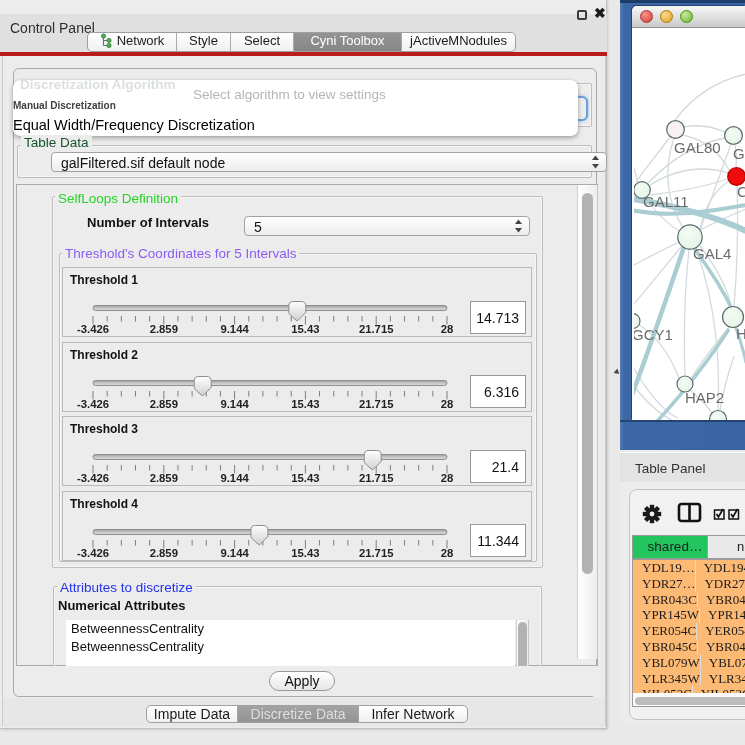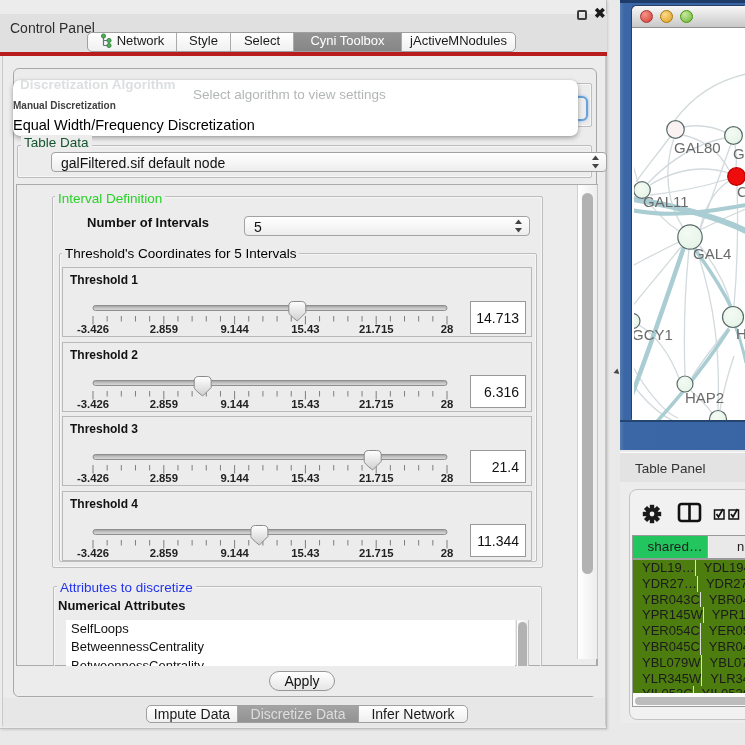--- a/index.html
+++ b/index.html
@@ -31,21 +31,21 @@
 #apply { position:absolute; left:269px; top:671px; width:66px; height:20px; border:1px solid #979797; border-radius:10px; background:linear-gradient(#ffffff,#e6e6e6); font-size:14px; text-align:center; padding-top:1px; color:#111; }
 .vsb-track { position:absolute; background:linear-gradient(90deg,#ffffff,#ededed); border-left:1px solid #d0d0d0; border-right:1px solid #c6c6c6; }
 .vsb-thumb { position:absolute; background:#b2b2b2; border-radius:7px; }
 #rightblue { position:absolute; left:620px; top:0; width:125px; height:450px; background:linear-gradient(90deg,#547cb1 0px,#3c67a7 4px,#3a65a5 100%); }
 #netwin { position:absolute; left:632px; top:6px; width:113px; height:414px; background:#fff; border-radius:5px 0 0 0; box-shadow:-1px -1px 0 rgba(0,0,0,0.35); }
 #nettitle { position:absolute; left:632px; top:6px; width:113px; height:22px; background:linear-gradient(#f7f7f7,#c9c9c9); border-bottom:1px solid #8f8f8f; border-radius:5px 0 0 0; }
 .tl { position:absolute; top:9.5px; width:13px; height:13px; border-radius:50%; }
 #tablepanelwin { position:absolute; left:620px; top:452px; width:125px; height:271px; background:#ececec; }
 #tptitle { position:absolute; left:620px; top:452px; width:125px; height:30px; background:#e3e3e3; border-top:1px solid #fbfbfb; }
 #toolpanel { position:absolute; left:629px; top:489px; width:130px; height:231px; background:#f1f1f1; border:1px solid #c3c3c3; border-radius:8px; }
-#tbl { position:absolute; left:632px; top:535px; width:113px; height:172px; background:#4d7c0f; border:1px solid #9a9a9a; border-right:none; overflow:hidden; }
+#tbl { position:absolute; left:632px; top:535px; width:113px; height:172px; background:#fdba74; border:1px solid #9a9a9a; border-right:none; overflow:hidden;font-family:Liberation Serif, serif; }
 #thead { position:absolute; left:632px; top:535px; width:113px; height:24px; border:1px solid #9a9a9a; border-right:none; }
 .trow { display:flex; height:15.8px; line-height:15.8px; font-size:13px; color:#1c1c1c; }
 .tc1 { width:75.5px; padding-left:9px; border-right:1px solid #dcdcdc; }
 .tc2 { padding-left:8px; white-space:nowrap; }
 #hsb { position:absolute; left:633px; top:693px; width:112px; height:13px; background:#fbfbfb; }
 #hsb .th { position:absolute; left:2px; top:4px; width:130px; height:8px; border-radius:4px; background:#bcbcbc; }
 </style></head>
 <body>
 
 <div id="leftwin"></div>
@@ -92,32 +92,32 @@
 <path d="M 4.5,0.5 L 8,5 L 1,5 Z" fill="#444"></path>
 <path d="M 4.5,13.5 L 8,9 L 1,9 Z" fill="#444"></path>
 </svg></span>
   </div>
 
 <div class="abs" style="left:16px; top:184px; width:582px; height:482px; border:1px solid #ababab;"></div>
 <div class="vsb-track" style="left:577px; top:185px; width:21px; height:474px;"></div>
 <div class="vsb-thumb" style="left:582px; top:193px; width:11px; height:381px;"></div>
 
 <div class="grp" style="left:52px; top:196px; width:491px; height:372px;"></div>
-<div class="grplab" style="left:55px; top:191px; color:#28d228;">Interval Definition</div>
+<div class="grplab" style="left:55px; top:191px; color:#28d228;">SelfLoops Definition</div>
 <div class="abs" style="left:87px; top:215px; font-size:13px; font-weight:bold; color:#111;">Number of Intervals</div>
 <div class="combo" style="left:220px; top:216px; width:286px; height:20px;">
     <span class="txt">5</span>
     <span class="stp"><svg width="9" height="14" viewBox="0 0 9 14">
 <path d="M 4.5,0.5 L 8,5 L 1,5 Z" fill="#444"></path>
 <path d="M 4.5,13.5 L 8,9 L 1,9 Z" fill="#444"></path>
 </svg></span>
   </div>
 
 <div class="grp" style="left:59px; top:253px; width:478px; height:309px;"></div>
-<div class="grplab" style="left:62px; top:246px; color:#000000;">Threshold's Coordinates for 5 Intervals</div>
+<div class="grplab" style="left:62px; top:246px; color:#8b5cf6;">Threshold's Coordinates for 5 Intervals</div>
 
 <div class="abs" style="left:0; top:267px; width:608px;">
 <svg width="0" height="0">
       <defs>
 <linearGradient id="trackg" x1="0" y1="0" x2="0" y2="1">
 <stop offset="0" stop-color="#9a9a9a"></stop>
           <stop offset="0.5" stop-color="#c6c6c6"></stop>
           <stop offset="1" stop-color="#dadada"></stop>
 </linearGradient>
 <linearGradient id="thg" x1="0" y1="0" x2="0" y2="1">
@@ -286,21 +286,20 @@
 <path d="M 187.9,38.0 Q 187.9,33.5 192.4,33.5 L 200.4,33.5 Q 204.9,33.5 204.9,38.0 L 204.9,44.5 Q 196.4,53.0 196.4,53.0 Q 187.9,46.5 187.9,44.5 Z" fill="url(#thg)" stroke="#8a8a8a" stroke-width="1"></path>
 </svg>
 <div class="vbox">11.344</div>
 </div>
 </div>
 
 <div class="grp" style="left:53px; top:586px; width:489px; height:95px;"></div>
 <div class="grplab" style="left:57px; top:580px; color:#2233ee;">Attributes to discretize</div>
 <div class="abs" style="left:58px; top:598px; font-size:13px; font-weight:bold; color:#111;">Numerical Attributes</div>
 <div id="list">
-    <div>SelfLoops</div>
     <div>BetweennessCentrality</div>
     <div>BetweennessCentrality</div>
   </div>
 <div class="vsb-track" style="left:516px; top:620px; width:13px; height:46px;"></div>
 <div class="vsb-thumb" style="left:518px; top:622px; width:9px; height:50px;"></div>
 
 <div class="abs" style="left:17px; top:666px; width:580px; height:30px; background:#ececec;"></div>
 
 <div id="apply">Apply</div>
 <div class="abs" style="left:3px; top:698px; width:602px; height:29px; background:#e7e7e7;"></div>

